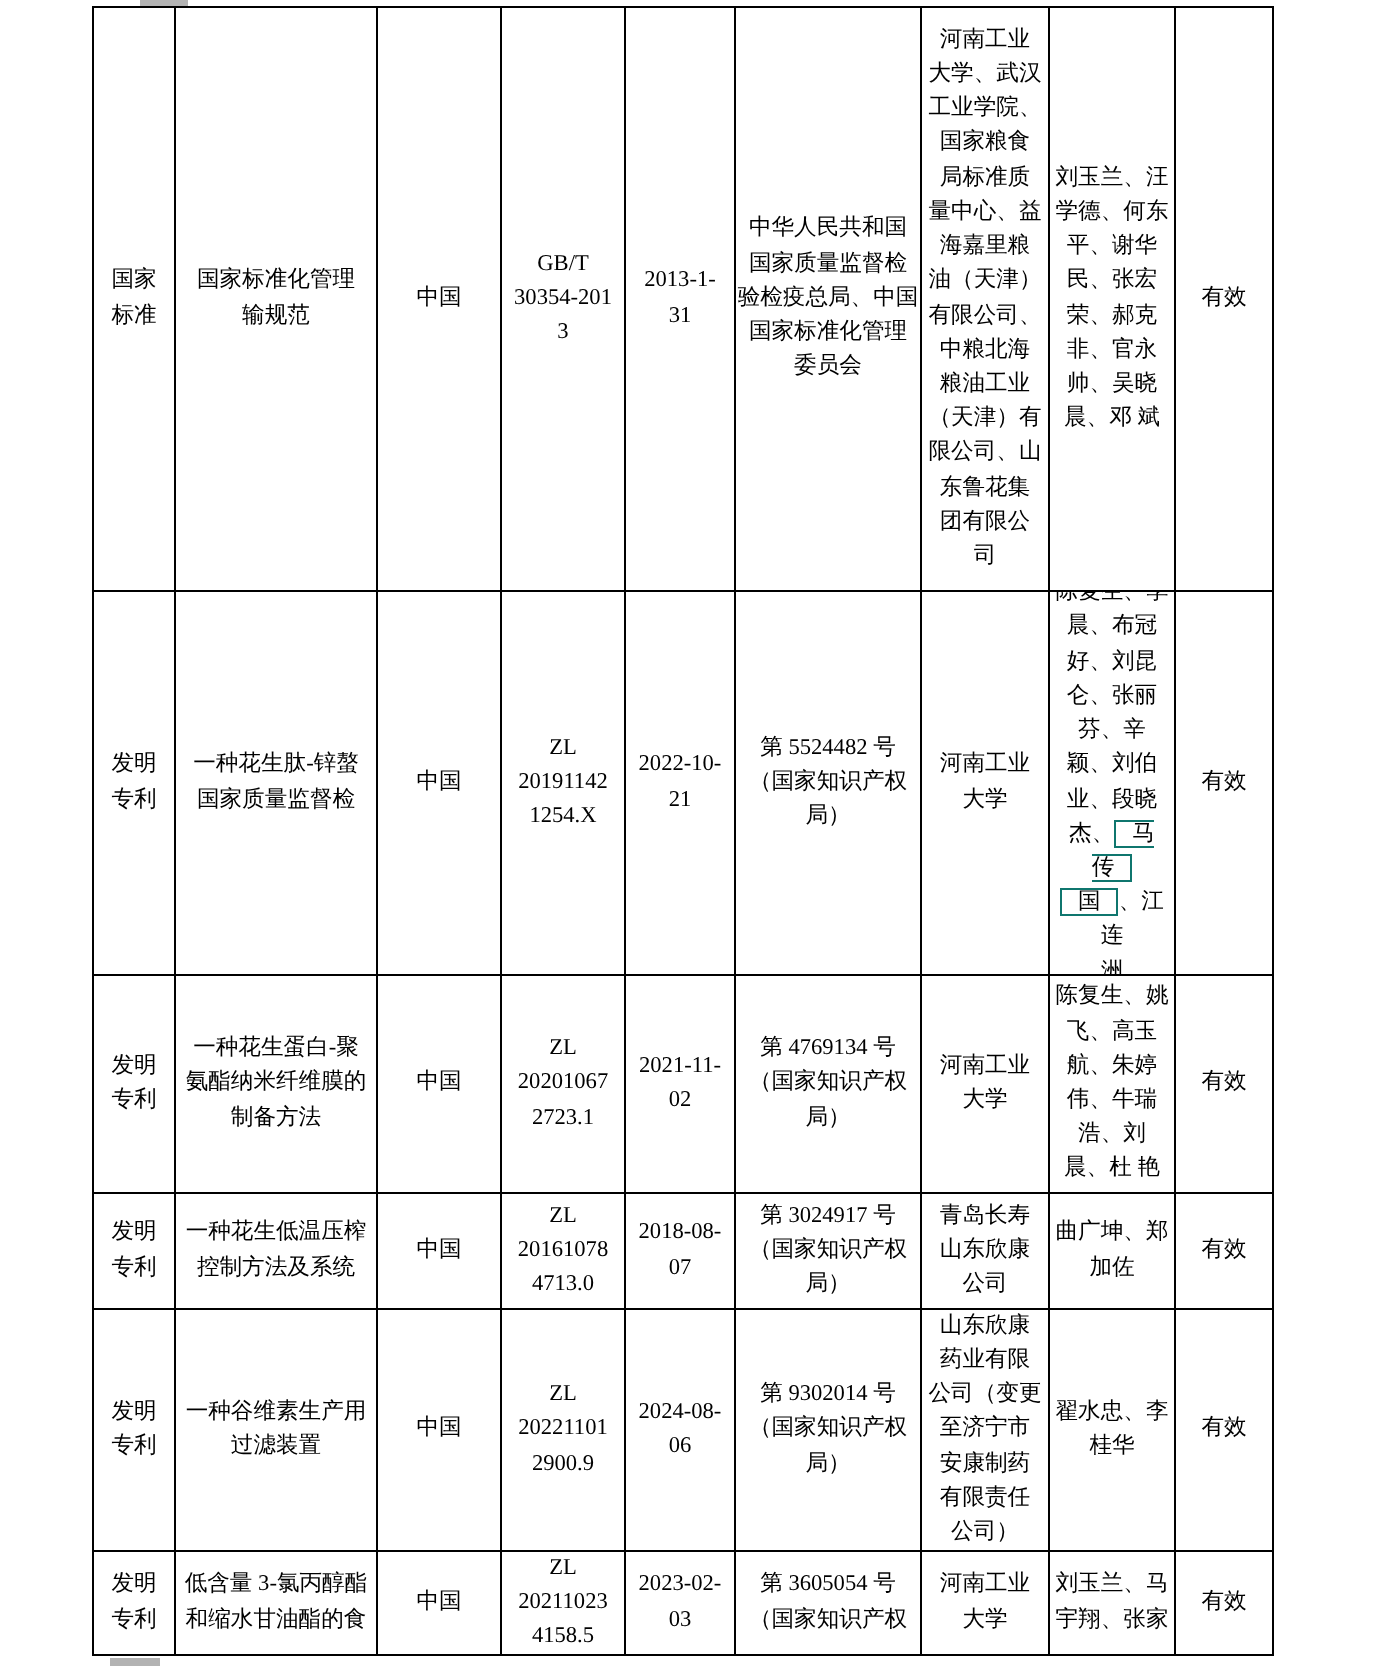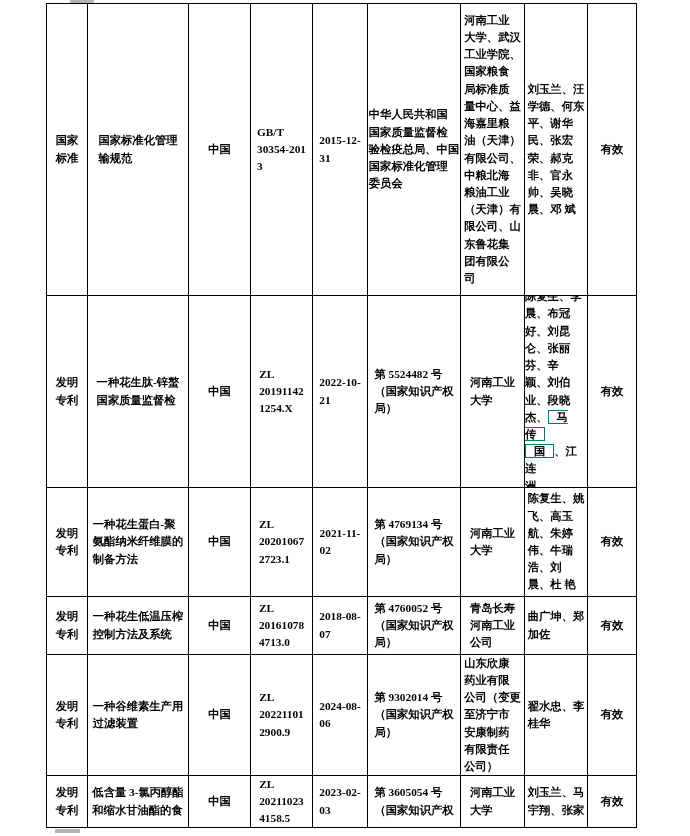--- a/index.html
+++ b/index.html
@@ -10,23 +10,22 @@
   }
   table.doc{
     position:absolute;left:46px;top:3px;
     border-collapse:collapse;table-layout:fixed;width:591px;
   }
   table.doc td{
     border:1px solid #000;padding:0;vertical-align:middle;overflow:hidden;
   }
   .cell{
     display:flex;align-items:center;justify-content:center;
-    overflow:hidden;white-space:pre-line;
+    overflow:hidden;text-align:center;white-space:pre-line;
     width:100%;
-    font-weight:bold;
   }
   .r0 .cell{height:291px;}
   .r1 .cell{height:191px;}
   .r2 .cell{height:108px;}
   .r3 .cell{height:57px;}
   .r4 .cell{height:120px;}
   .r5 .cell{height:51px;}
   .txt{max-width:100%;}
   .boxed{border:1px solid #0f766e;padding:0 8px;}
   .handle{position:absolute;background:#b3b3b3;}
@@ -65,21 +64,21 @@
           </td>
         <td>
             <div class="cell"><div class="txt">中国</div></div>
           </td>
         <td>
             <div class="cell"><div class="txt">GB/T
 30354-201
 3</div></div>
           </td>
         <td>
-            <div class="cell"><div class="txt">2015-12-
+            <div class="cell"><div class="txt">2013-1-
 31</div></div>
           </td>
         <td>
             <div class="cell"><div class="txt">中华人民共和国
 国家质量监督检
 验检疫总局、中国
 国家标准化管理
 委员会</div></div>
           </td>
         <td>
@@ -222,27 +221,27 @@
         <td>
             <div class="cell"><div class="txt">ZL
 20161078
 4713.0</div></div>
           </td>
         <td>
             <div class="cell"><div class="txt">2018-08-
 07</div></div>
           </td>
         <td>
-            <div class="cell"><div class="txt">第 4760052 号
+            <div class="cell"><div class="txt">第 3024917 号
 （国家知识产权
 局）</div></div>
           </td>
         <td>
             <div class="cell"><div class="txt">青岛长寿
-河南工业
+山东欣康
 公司</div></div>
           </td>
         <td>
             <div class="cell"><div class="txt">曲广坤、郑
 加佐</div></div>
           </td>
         <td>
             <div class="cell"><div class="txt">有效</div></div>
           </td>
       </tr>

